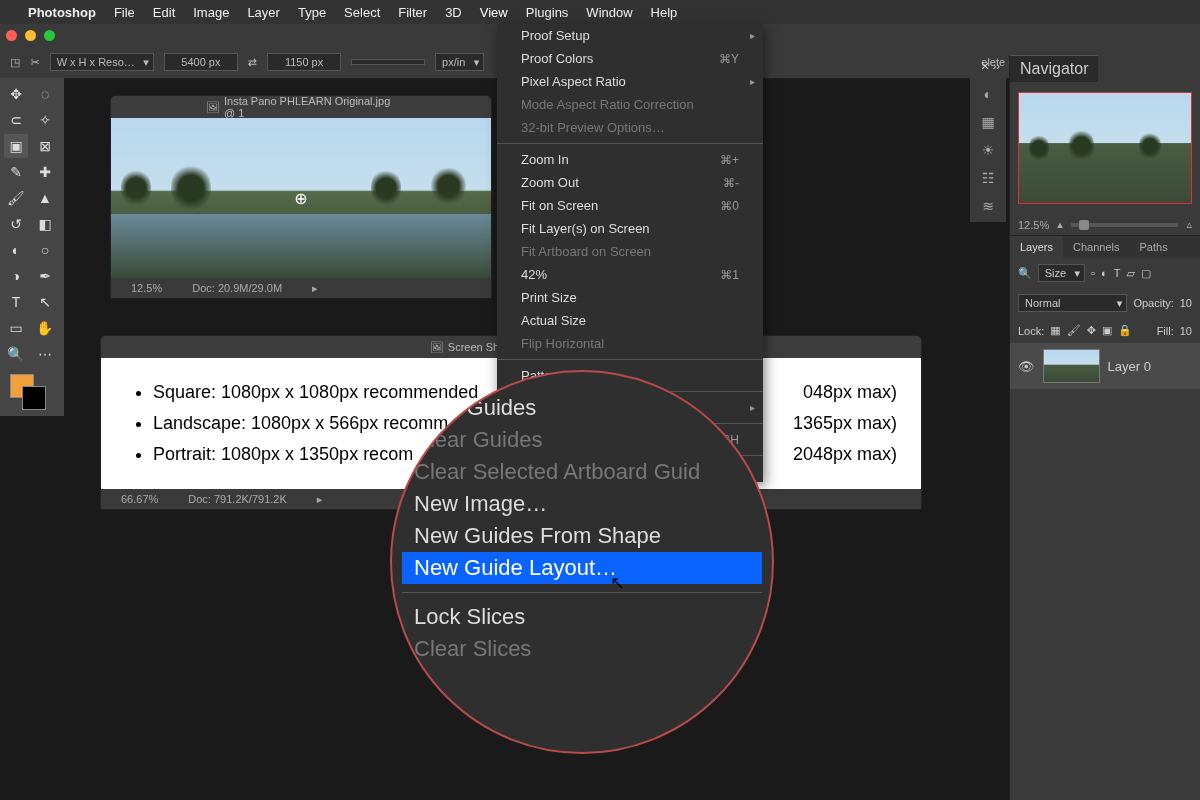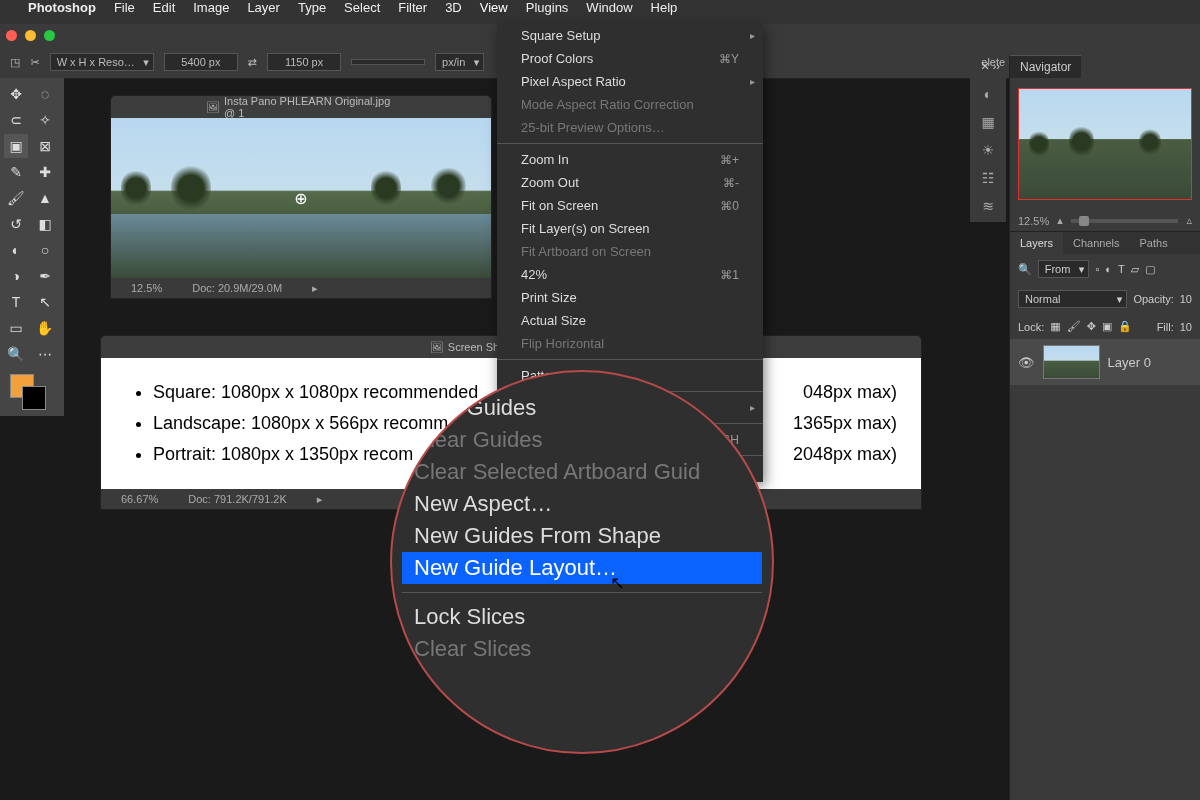--- a/index.html
+++ b/index.html
@@ -1,16 +1,16 @@
 <!DOCTYPE html>
 <html><head>
 <meta charset="utf-8">
 <style>
 html,body{margin:0;padding:0;width:1200px;height:800px;background:#1a1a1a;font-family:-apple-system,Helvetica,Arial,sans-serif;overflow:hidden;color:#ccc;font-size:13px}
-.menubar{height:24px;background:#333;display:flex;padding:0 10px;gap:18px;font-size:13px}
+.menubar{height:24px;background:#333;display:flex;align-items:center;padding:0 10px;gap:18px;font-size:13px}
 .menubar span{color:#eee;cursor:default}
 .menubar .apple{font-size:14px}
 .menubar .active{color:#ffffff}
 .ws{height:22px;background:#3a3a3a;display:flex;align-items:center;padding:0 6px;gap:8px}
 .ws .dot{width:11px;height:11px;border-radius:50%}
 .r{background:#ff5f57}.y{background:#febc2e}.g{background:#28c840}
 .title-app{position:absolute;left:50%;transform:translateX(-50%);color:#ccc;font-size:13px}
 .opts{height:32px;background:#3a3a3a;border-bottom:1px solid #222;display:flex;align-items:center;padding:0 10px;gap:10px;font-size:11px;color:#bbb}
 .opts .field{background:#2a2a2a;border:1px solid #555;padding:2px 6px;min-width:60px;text-align:center}
 .opts .sel{background:#2a2a2a;border:1px solid #555;padding:2px 18px 2px 6px;position:relative}
@@ -44,21 +44,21 @@
 .magnify .items{padding:20px 10px;font-size:22px;color:#ddd}
 .magnify .mi2{padding:3px 12px;white-space:nowrap}
 .magnify .mi2.dis{color:#777}
 .magnify .mi2.hl{background:#0a63ff;color:#fff}
 .magnify .sep2{height:1px;background:#555;margin:8px 0}
 .cursor{position:absolute;left:610px;top:572px;z-index:70;font-size:18px;color:#000}
 .right{position:absolute;right:0;top:55px;width:190px;bottom:0;background:#3a3a3a;border-left:1px solid #222}
 .ricons{position:absolute;right:194px;top:78px;width:28px;background:#3a3a3a;display:flex;flex-direction:column;gap:12px;padding:8px 4px;align-items:center}
 .ricons div{color:#aaa;font-size:14px}
 .nav{border-bottom:1px solid #222}
-.nav .tab{background:#2a2a2a;padding:4px 10px;font-size:12px;display:inline-block;border-top:1px solid #555}
+.nav .tab{background:#2a2a2a;padding:4px 10px;font-size:16px;display:inline-block;border-top:1px solid #555}
 .nav .preview{height:110px;margin:10px 8px;background:linear-gradient(to bottom,#b8d8f0 0%,#c5deec 45%,#4a5d42 46%,#3a4a38 100%);border:1px solid #e03030;position:relative}
 .nav .zoomrow{display:flex;align-items:center;padding:4px 8px;gap:8px;font-size:11px;color:#aaa}
 .nav .zoomrow .slider{flex:1;height:4px;background:#555;position:relative}
 .nav .zoomrow .slider::before{content:"";position:absolute;left:8px;top:-3px;width:10px;height:10px;background:#888;border-radius:2px}
 .layers .tabs{display:flex;font-size:11px;background:#323232}
 .layers .tabs span{padding:5px 10px;color:#aaa}
 .layers .tabs span.act{background:#3a3a3a;color:#ddd}
 .layers .row1{display:flex;align-items:center;padding:6px 8px;gap:6px;font-size:11px}
 .layers .sel2{background:#2a2a2a;border:1px solid #555;padding:2px 18px 2px 6px;position:relative;flex:0 0 auto}
 .layers .sel2::after{content:"▾";position:absolute;right:4px}
@@ -183,34 +183,34 @@
   </div>
   <div class="status">
     <span>66.67%</span>
     <span>Doc: 791.2K/791.2K</span>
     <span>▸</span>
   </div>
 </div>
 
 <div class="menu" id="viewmenu">
     <div class="mi sub">
-      <span>Square Setup</span>
+      <span>Proof Setup</span>
     </div>
     <div class="mi">
       <span>Proof Colors</span>
       <span class="kb">⌘Y</span>
     </div>
     <div class="mi sub">
       <span>Pixel Aspect Ratio</span>
     </div>
     <div class="mi dis">
       <span>Mode Aspect Ratio Correction</span>
     </div>
     <div class="mi dis">
-      <span>25-bit Preview Options…</span>
+      <span>32-bit Preview Options…</span>
     </div>
     <div class="sep"></div>
     <div class="mi">
       <span>Zoom In</span>
       <span class="kb">⌘+</span>
     </div>
     <div class="mi">
       <span>Zoom Out</span>
       <span class="kb">⌘-</span>
     </div>
@@ -256,21 +256,21 @@
       <span></span>
       <span class="kb">⌘R</span>
     </div>
   </div>
 
 <div class="magnify">
   <div class="items" id="magitems">
       <div class="mi2">Lock Guides</div>
       <div class="mi2 dis">Clear Guides</div>
       <div class="mi2 dis">Clear Selected Artboard Guid</div>
-      <div class="mi2">New Aspect…</div>
+      <div class="mi2">New Image…</div>
       <div class="mi2">New Guides From Shape</div>
       <div class="mi2 hl">New Guide Layout…</div>
       <div class="sep2"></div>
       <div class="mi2">Lock Slices</div>
       <div class="mi2 dis">Clear Slices</div>
     </div>
 </div>
 <div class="cursor">↖</div>
 
 <div class="ricons">
@@ -297,21 +297,21 @@
     </div>
   </div>
   <div class="layers">
     <div class="tabs">
       <span class="act">Layers</span>
       <span>Channels</span>
       <span>Paths</span>
     </div>
     <div class="row1">
       <span>🔍</span>
-      <span class="sel2">From</span>
+      <span class="sel2">Size</span>
       <span>▫</span>
       <span>◐</span>
       <span>T</span>
       <span>▱</span>
       <span>▢</span>
     </div>
     <div class="row1">
       <span class="sel2" style="flex:1">Normal</span>
       <span>Opacity:</span>
       <span>10</span>

